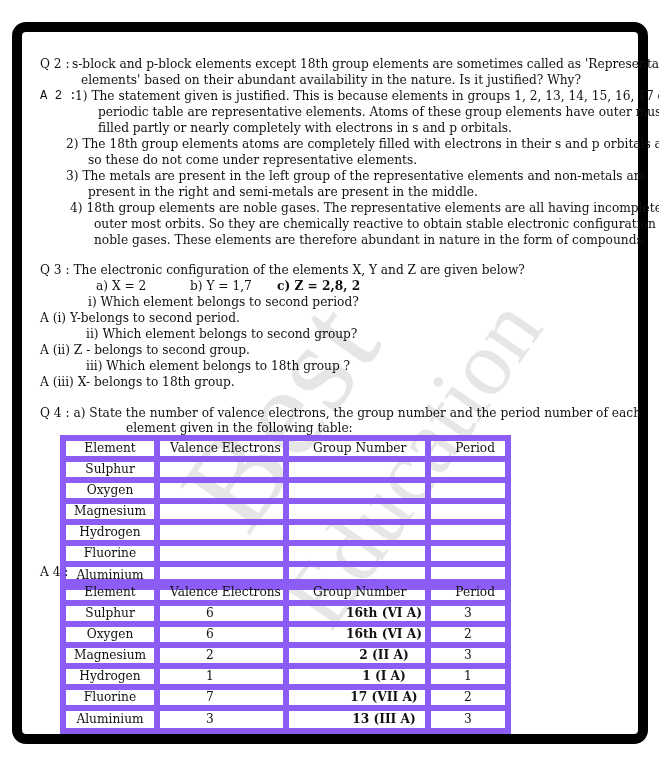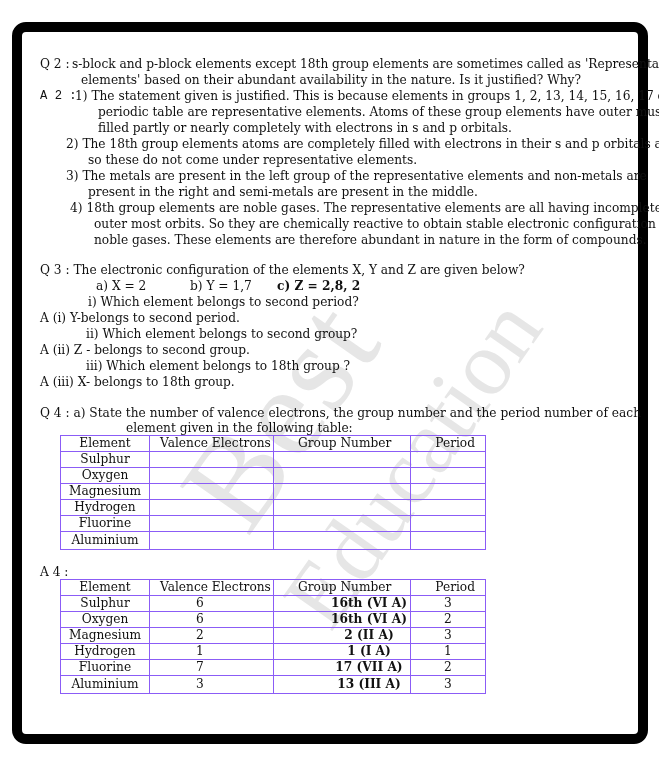--- a/index.html
+++ b/index.html
@@ -9,21 +9,21 @@
            border: 10px solid #000; border-radius: 14px; background: #fff; }
   .watermark { position: absolute; left: 0; top: 0; width: 659px; height: 772px;
                pointer-events: none; overflow: hidden; }
   .wm1, .wm2 { position: absolute; color: #e6e6e6; font-family: "Liberation Serif", serif;
                white-space: nowrap; transform-origin: left top; }
   .wm1 { left: 150px; top: 470px; font-size: 130px; transform: rotate(-55deg); letter-spacing: 2px; }
   .wm2 { left: 262px; top: 585px; font-size: 92px; transform: rotate(-55deg); }
   .content { position: absolute; left: 0; top: 0; width: 659px; height: 772px; font-size: 12.2px; line-height: 16px; }
   .line { position: absolute; white-space: nowrap; }
   table { position: absolute; border-collapse: collapse; font-size: 12.2px; }
-  td, th { border: 1px solid #8b5cf6; height: 15px; padding: 0; line-height: 15px; font-weight: normal; }
+  td, th { border: 6px solid #8b5cf6; height: 15px; padding: 0; line-height: 15px; font-weight: normal; }
   .c0 { width: 88px; text-align: center; }
   .c1 { width: 123px; }
   .c2 { width: 136px; margin-top: 12px; }
   .c3 { width: 74px; }
   th.c1 { text-align: left; padding-left: 10px; width: 113px; }
   th.c2 { text-align: left; padding-left: 24px; width: 112px; }
   th.c3 { text-align: right; padding-right: 10px; width: 64px; margin-left: 32px; }
   td.v1 { text-align: left; padding-left: 46px; width: 77px; }
   td.v2 { text-align: center; padding-left: 54px; width: 82px; font-weight: bold; }
   td.v3 { text-align: center; }

